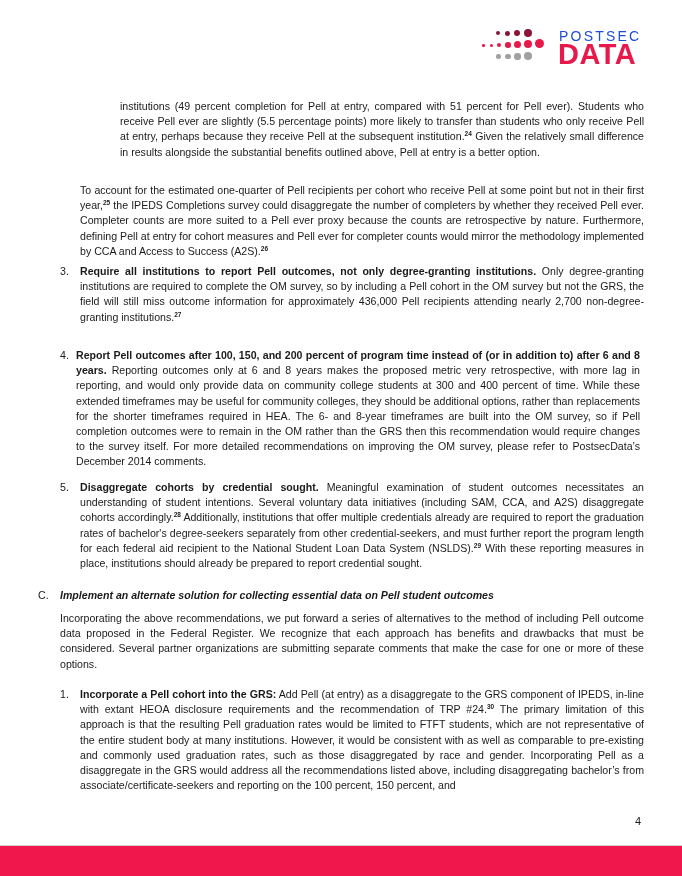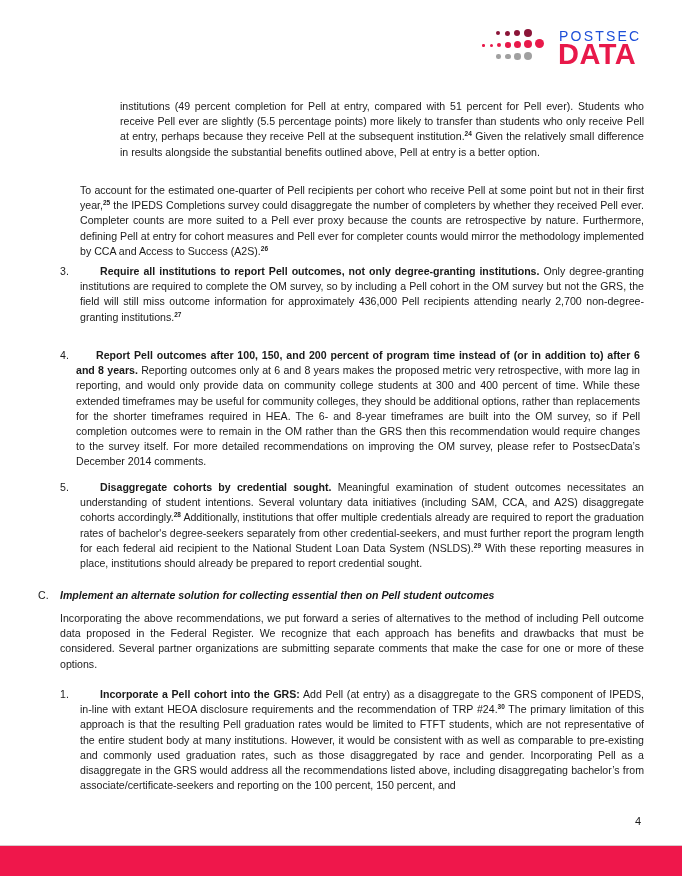--- a/index.html
+++ b/index.html
@@ -18,21 +18,21 @@
     }
     .logo .data-word {
       position: absolute; left: 80px; top: 11px;
       font-size: 29px; font-weight: bold; color: #e8194a; letter-spacing: 0.5px; line-height: 30px;
     }
     .page-text {
       position: absolute; left: 0; top: 0; width: 682px;
       font-size: 10.6px; line-height: 15.2px;
     }
     .para { position: absolute; text-align: justify; margin: 0; }
-    .para b { font-weight: bold; margin-left: 20px; }
+    .para b { font-weight: bold; }
     sup { font-size: 6.5px; line-height: 0; vertical-align: 4px; font-weight: bold; }
     .num { position: absolute; }
     .heading-c { position: absolute; font-style: italic; font-weight: bold; }
     .page-number { position: absolute; right: 41px; top: 815px; font-size: 11px; color: #1a1a1a; }
     .footer-bar {
       position: absolute; left: 0; top: 845px; width: 682px; height: 31px;
       background: #ef174b; border-top: 1px solid #d9c9cd;
     }
   </style>
 </head>
@@ -82,21 +82,21 @@
   <p class="para" style="left:76px;top:348px;width:564px;">
     <b>Report Pell outcomes after 100, 150, and 200 percent of program time instead of (or in addition to) after 6 and 8 years.</b><span> Reporting outcomes only at 6 and 8 years makes the proposed metric very retrospective, with more lag in reporting, and would only provide data on community college students at 300 and 400 percent of time. While these extended timeframes may be useful for community colleges, they should be additional options, rather than replacements for the shorter timeframes required in HEA. The 6- and 8-year timeframes are built into the OM survey, so if Pell completion outcomes were to remain in the OM rather than the GRS then this recommendation would require changes to the survey itself. For more detailed recommendations on improving the OM survey, please refer to PostsecData’s December 2014 comments.</span>
   </p>
 
   <span class="num" style="left:60px;top:480px;">5.</span>
   <p class="para" style="left:80px;top:480px;width:564px;">
     <b>Disaggregate cohorts by credential sought.</b><span> Meaningful examination of student outcomes necessitates an understanding of student intentions. Several voluntary data initiatives (including SAM, CCA, and A2S) disaggregate cohorts accordingly.</span><sup>28</sup><span> Additionally, institutions that offer multiple credentials already are required to report the graduation rates of bachelor's degree-seekers separately from other credential-seekers, and must further report the program length for each federal aid recipient to the National Student Loan Data System (NSLDS).</span><sup>29</sup><span> With these reporting measures in place, institutions should already be prepared to report credential sought.</span>
   </p>
 
   <span class="num" style="left:38px;top:588px;">C.</span>
-  <span class="heading-c" style="left:60px;top:588px;">Implement an alternate solution for collecting essential then on Pell student outcomes</span>
+  <span class="heading-c" style="left:60px;top:588px;">Implement an alternate solution for collecting essential data on Pell student outcomes</span>
 
   <p class="para" style="left:60px;top:611px;width:584px;">Incorporating the above recommendations, we put forward a series of alternatives to the method of including Pell outcome data proposed in the Federal Register. We recognize that each approach has benefits and drawbacks that must be considered. Several partner organizations are submitting separate comments that make the case for one or more of these options.</p>
 
   <span class="num" style="left:60px;top:687px;">1.</span>
   <p class="para" style="left:80px;top:687px;width:564px;">
     <b>Incorporate a Pell cohort into the GRS:</b><span> Add Pell (at entry) as a disaggregate to the GRS component of IPEDS, in-line with extant HEOA disclosure requirements and the recommendation of TRP #24.</span><sup>30</sup><span> The primary limitation of this approach is that the resulting Pell graduation rates would be limited to FTFT students, which are not representative of the entire student body at many institutions. However, it would be consistent with as well as comparable to pre-existing and commonly used graduation rates, such as those disaggregated by race and gender. Incorporating Pell as a disaggregate in the GRS would address all the recommendations listed above, including disaggregating bachelor’s from associate/certificate-seekers and reporting on the 100 percent, 150 percent, and</span>
   </p>
 </div>
 
 <span class="page-number">4</span>

